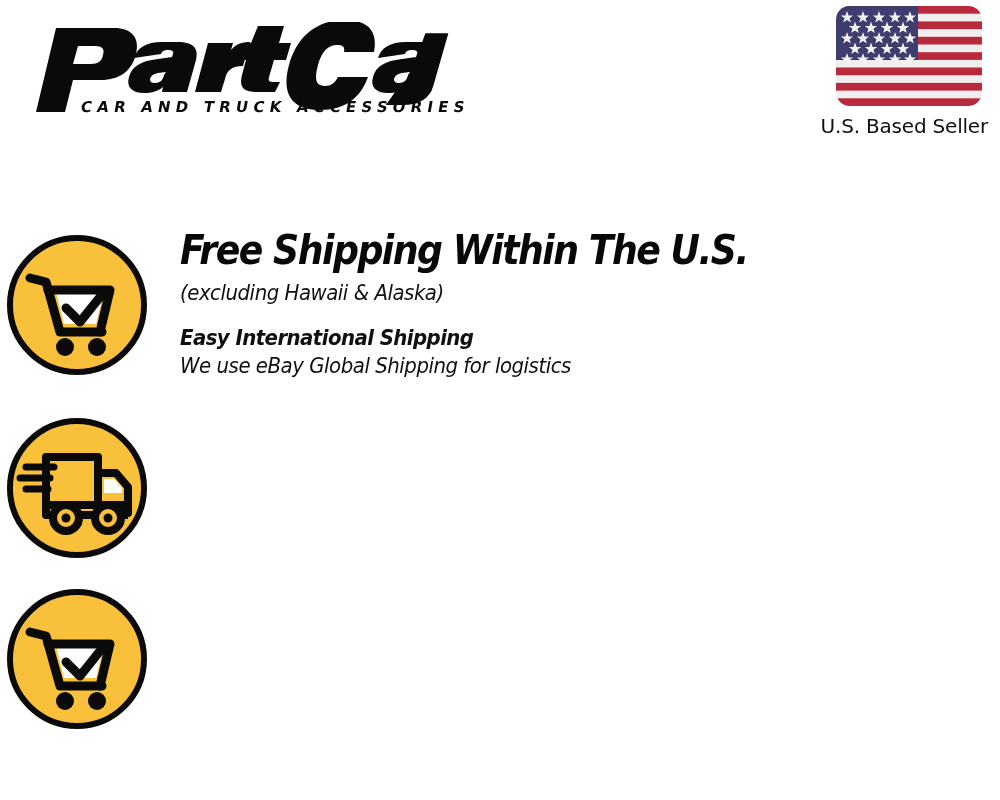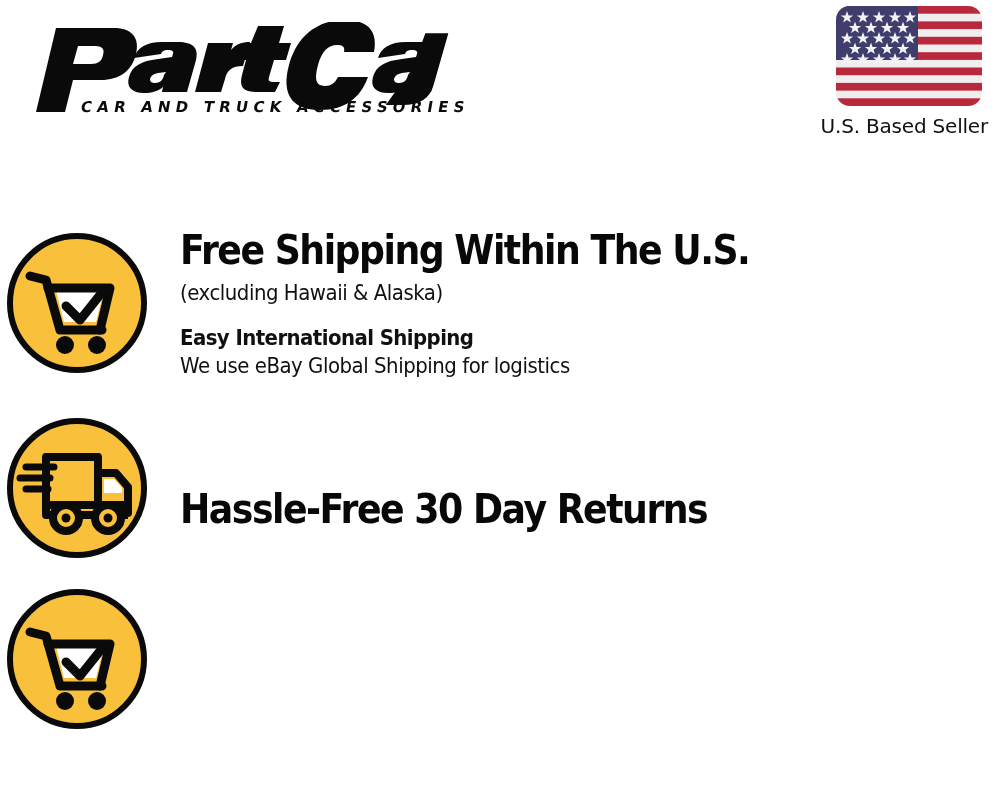--- a/index.html
+++ b/index.html
@@ -69,21 +69,22 @@
     position: absolute;
     top: 228px;
     left: 0;
     width: 1000px;
   }
   .feature-row {
     position: absolute;
     left: 0;
     width: 916px;
     display: flex;
-    align-items: center;
+    align-items: flex-end;
+    font-style: italic;
   }
   .feature-row.row-1 { top: 0px; }
   .feature-row.row-2 { top: 187px; }
   .feature-row.row-3 { top: 358px; }
 
   .icon-badge {
     width: 148px;
     flex: 0 0 148px;
     display: flex;
     justify-content: center;
@@ -278,23 +279,20 @@
           <path d="M42 90 H124" stroke="#0a0a0a" stroke-width="8" stroke-linecap="round"></path>
           <path d="M42 90 V100 H124" fill="none" stroke="#0a0a0a" stroke-width="8" stroke-linejoin="round"></path>
 
           <circle cx="62" cy="103" r="13" fill="#F9C03C" stroke="#0a0a0a" stroke-width="8"></circle>
           <circle cx="104" cy="103" r="13" fill="#F9C03C" stroke="#0a0a0a" stroke-width="8"></circle>
           <circle cx="62" cy="103" r="4.5" fill="#0a0a0a"></circle>
           <circle cx="104" cy="103" r="4.5" fill="#0a0a0a"></circle>
         </svg>
       </div>
     </div>
-    <div class="feature-text">
-      <div class="feature-heading">Hassle-Free 30 Day Returns</div>
-    </div>
   </div>
 
   <div class="feature-row row-3">
     <div class="icon-badge">
       <div class="icon-circle">
         <svg viewBox="0 0 146 146" width="146" height="146">
           <circle cx="73" cy="73" r="67" fill="#F9C03C" stroke="#0a0a0a" stroke-width="6"></circle>
           <polygon points="52,60 100,60 92,92 60,92" fill="#ffffff"></polygon>
           <path d="M26 46 L42 50 L56 100 L98 100" fill="none" stroke="#0a0a0a" stroke-width="9" stroke-linecap="round" stroke-linejoin="round"></path>
           <path d="M44 58 L106 58 L96 100" fill="none" stroke="#0a0a0a" stroke-width="9" stroke-linecap="round" stroke-linejoin="round"></path>

